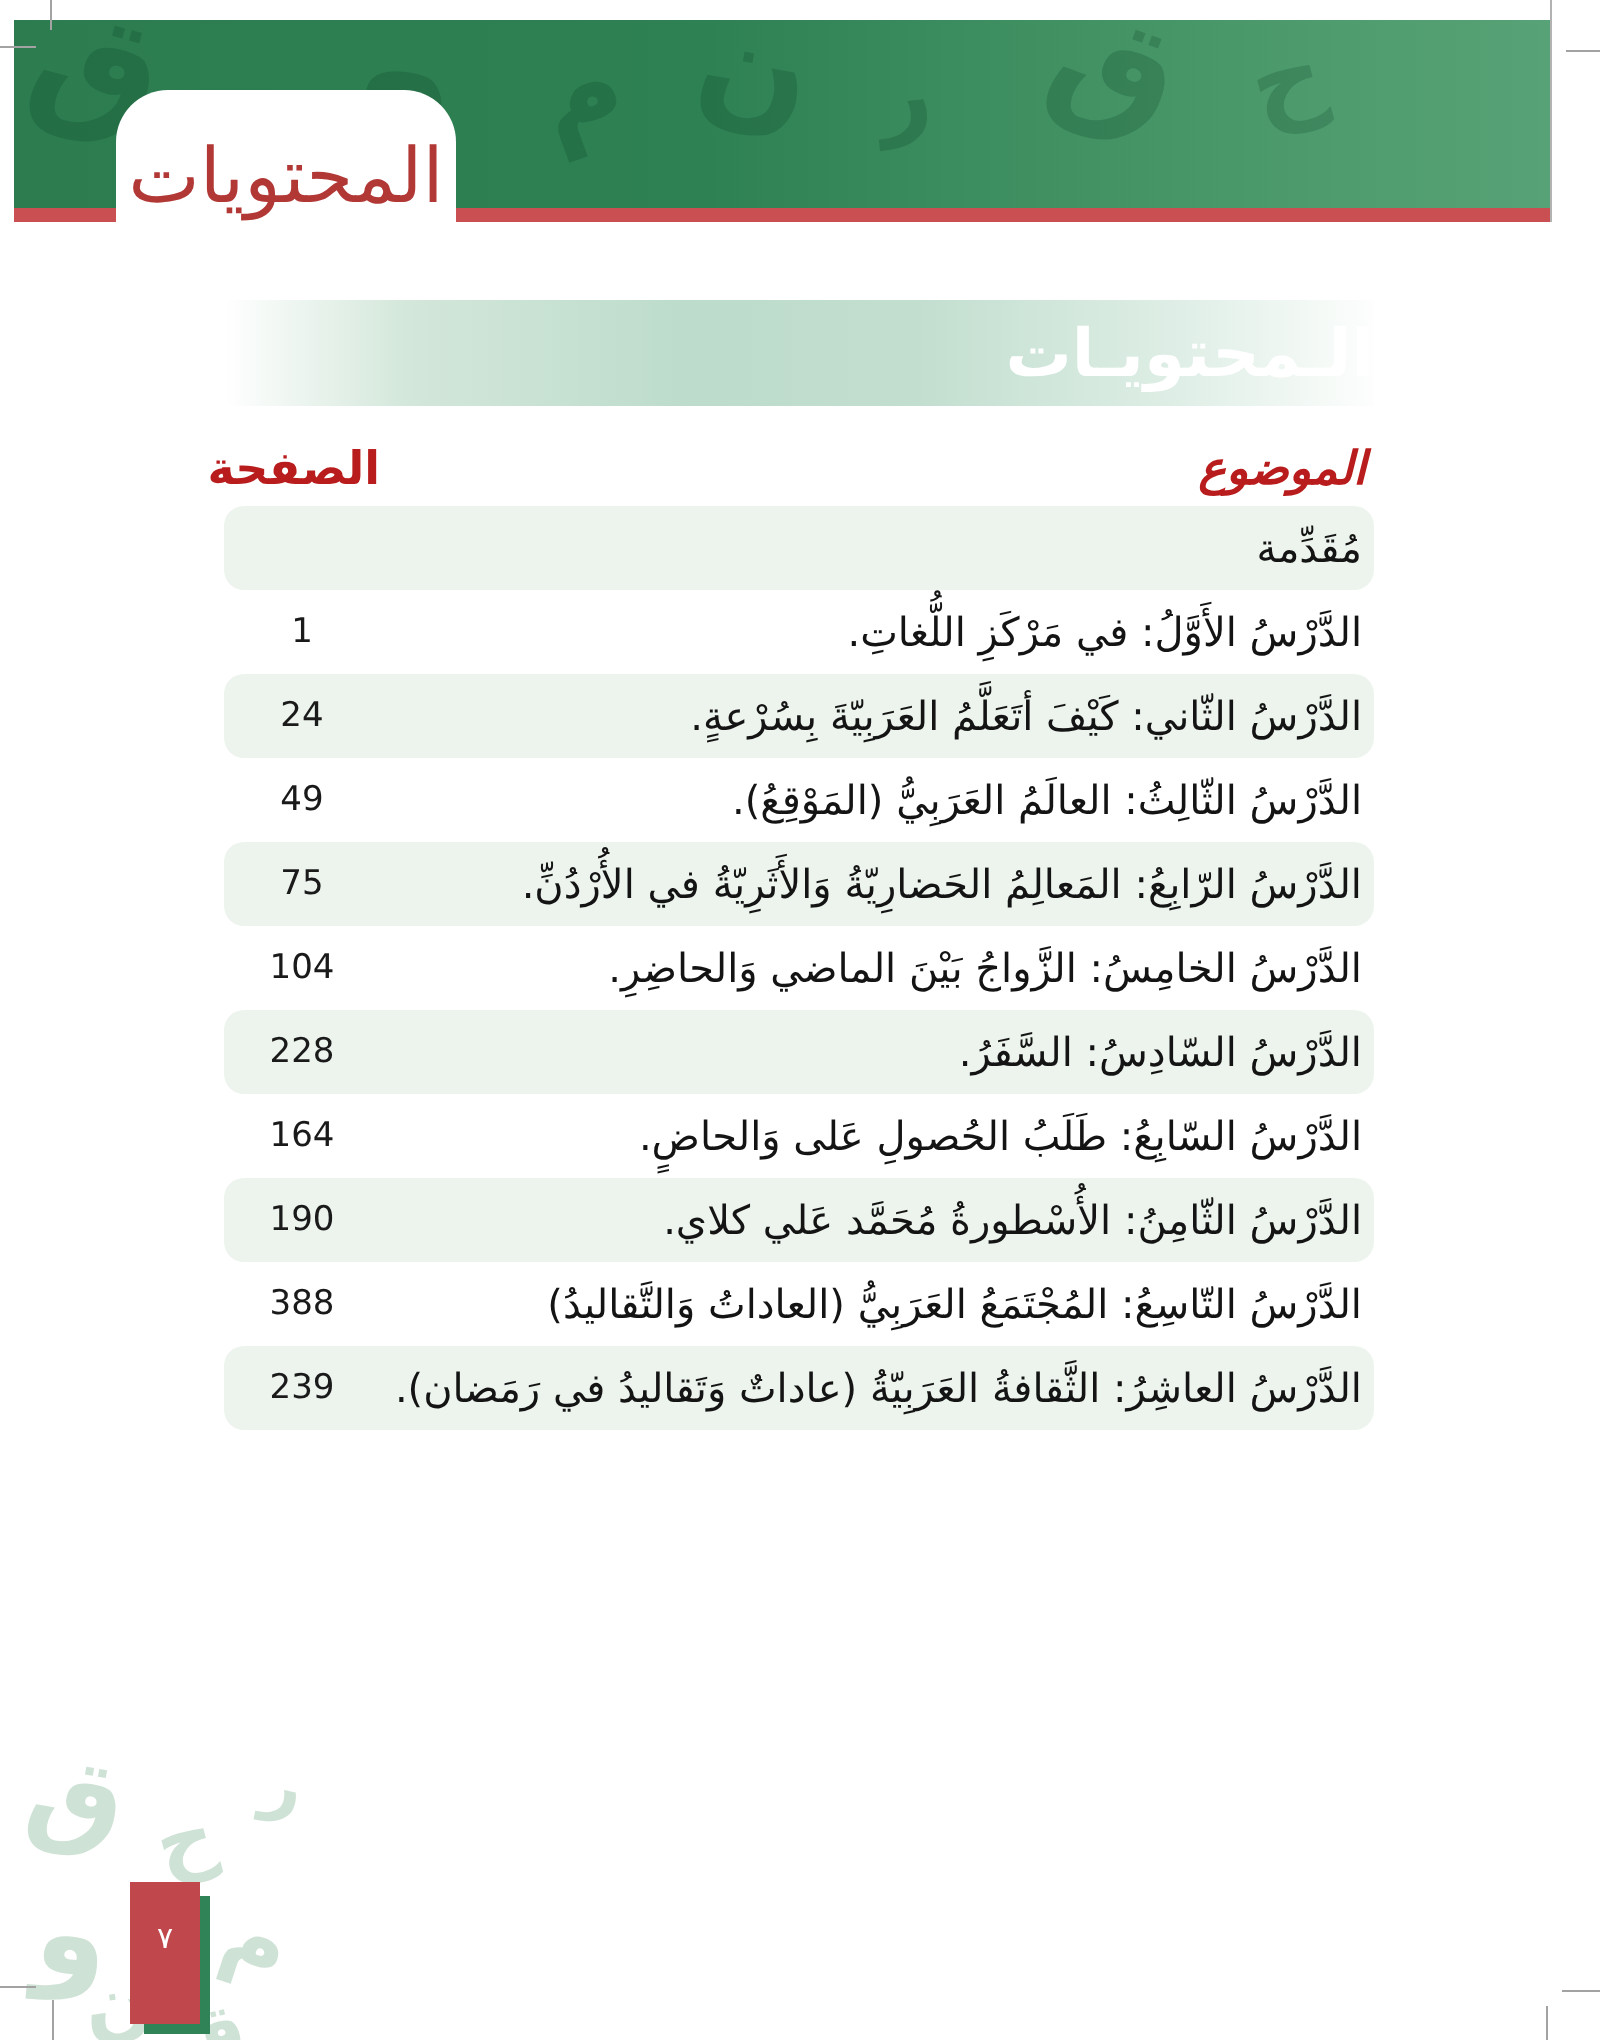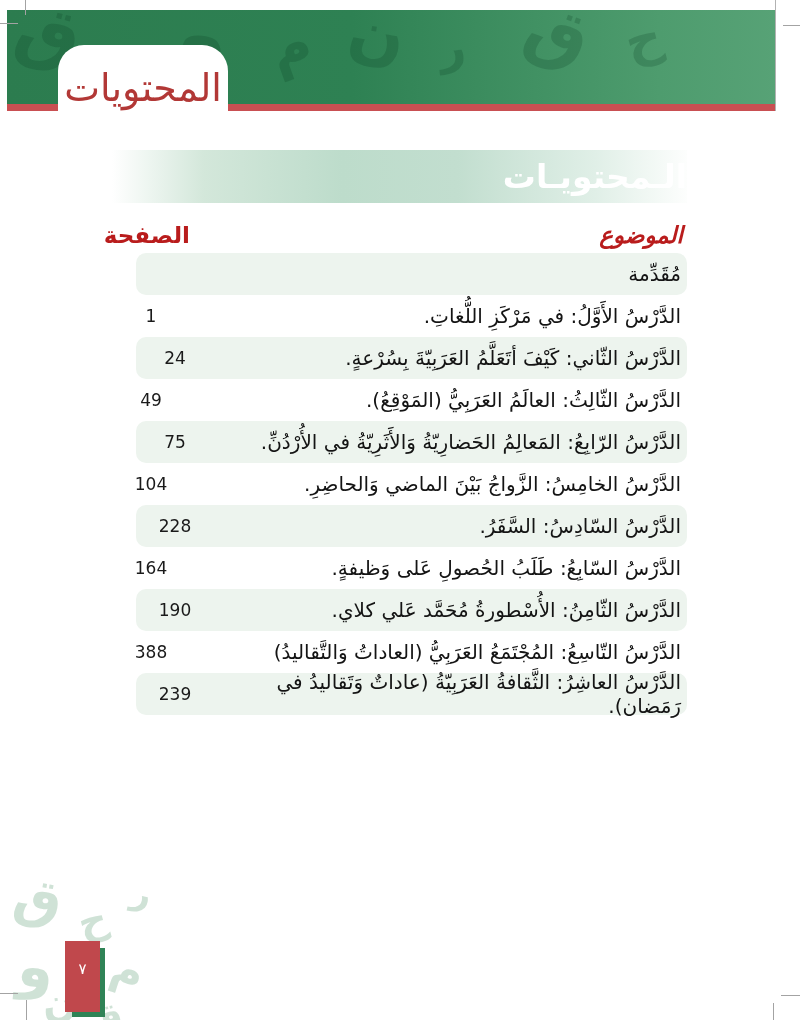--- a/index.html
+++ b/index.html
@@ -24,21 +24,21 @@
       background:linear-gradient(90deg,#ffffff 0%,#d3e7da 16%,#bddccb 40%,#c2decf 60%,#e0efe7 84%,#fdfefd 100%);
       display:flex;align-items:center;justify-content:flex-end;}
   .title-text{color:#ffffff;font-size:33px;font-weight:bold;}
 
   
   .toc{position:absolute;left:112px;top:216px;width:575px;}
   .toc-header{display:flex;height:37px;align-items:center;font-weight:bold;font-size:23px;color:#b91c1c;}
   .toc-header .cell-page{width:78px;text-align:left;direction:rtl;}
   .toc-header .cell-topic{flex:1;direction:rtl;text-align:right;padding-right:4px;font-style:italic;}
   .toc-row{display:flex;height:42px;align-items:center;}
-  .toc-row.shaded{background:#edf4ee;border-radius:10px;margin-left:24px;}
+  .toc-row.shaded{background:#edf4ee;border-radius:10px;}
   .toc-row .cell-page{width:78px;text-align:center;font-size:17px;color:#1a1a1a;}
   .toc-row .cell-topic{flex:1;direction:rtl;text-align:right;padding-right:6px;padding-left:4px;
                        font-size:20px;color:#141414;}
 
   
   .foot-pat{position:absolute;color:rgba(128,178,146,0.38);font-weight:bold;line-height:1;user-select:none;}
   .pagenum-accent{position:absolute;left:72px;top:948px;width:33px;height:69px;background:#2f8356;}
   .pagenum-box{position:absolute;left:65px;top:941px;width:35px;height:71px;background:#c0484c;
                color:#ffffff;font-size:15px;text-align:center;box-sizing:border-box;padding-top:19px;z-index:2;}
 
@@ -109,21 +109,21 @@
         <div class="toc-row">
           <span class="cell-page">104</span>
           <span class="cell-topic">الدَّرْسُ الخامِسُ: الزَّواجُ بَيْنَ الماضي وَالحاضِرِ.</span>
         </div>
         <div class="toc-row shaded">
           <span class="cell-page">228</span>
           <span class="cell-topic">الدَّرْسُ السّادِسُ: السَّفَرُ.</span>
         </div>
         <div class="toc-row">
           <span class="cell-page">164</span>
-          <span class="cell-topic">الدَّرْسُ السّابِعُ: طَلَبُ الحُصولِ عَلى وَظيفةٍ.</span>
+          <span class="cell-topic">الدَّرْسُ السّابِعُ: طَلَبُ الحُصولِ عَلى وَالحاضٍ.</span>
         </div>
         <div class="toc-row shaded">
           <span class="cell-page">190</span>
           <span class="cell-topic">الدَّرْسُ الثّامِنُ: الأُسْطورةُ مُحَمَّد عَلي كلاي.</span>
         </div>
         <div class="toc-row">
           <span class="cell-page">388</span>
           <span class="cell-topic">الدَّرْسُ التّاسِعُ: المُجْتَمَعُ العَرَبِيُّ (العاداتُ وَالتَّقاليدُ)</span>
         </div>
         <div class="toc-row shaded">

